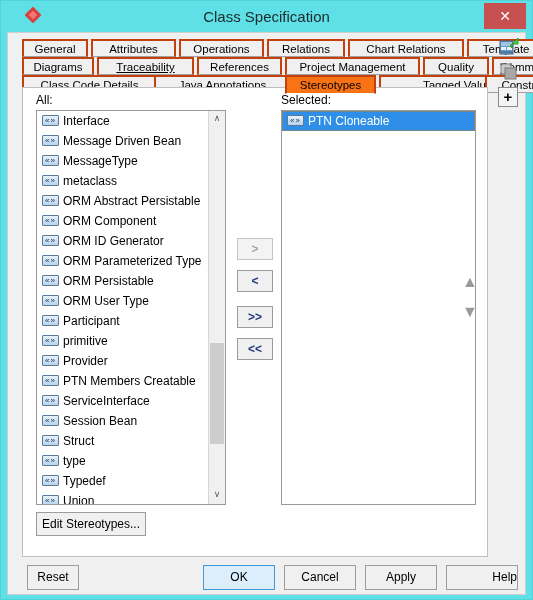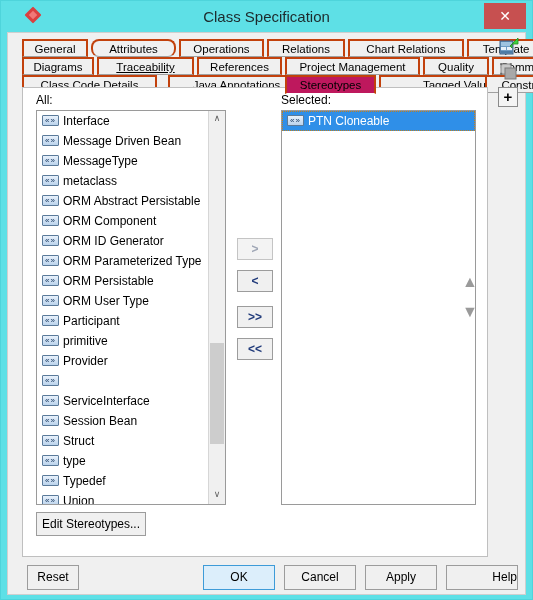--- a/index.html
+++ b/index.html
@@ -90,21 +90,21 @@
     border-bottom: 1px solid #A0A0A0;
     line-height: 16px;
     text-align: center;
     font-size: 11.5px;
     color: #000;
     cursor: default;
     white-space: nowrap;
     font-family: "Liberation Sans", sans-serif;
   }
   .tab.active {
-    background: #be185d;
+    background: #f97316;
     border-bottom: 1px solid #FFFFFF;
     z-index: 5;
     height: 19px;
   }
 
   
   #sidetools { position: absolute; left: 486px; top: 4px; width: 30px; height: 80px; }
   .toolicon {
     position: absolute; left: 4px;
     width: 22px; height: 22px;
@@ -302,37 +302,37 @@
     </div>
     <div id="title-text">Class Specification</div>
     <div id="close-button">✕</div>
   </div>
 
   <div id="client">
 
     <div id="tabstrip">
       <div class="tabrow r1">
           <div class="tab" style="left: 0px; width: 66px;">General</div>
-          <div class="tab" style="left: 69px; width: 85px; border-radius: 8px;">Attributes</div>
+          <div class="tab" style="left: 69px; width: 85px;">Attributes</div>
           <div class="tab" style="left: 157px; width: 85px;">Operations</div>
           <div class="tab" style="left: 245px; width: 78px;">Relations</div>
           <div class="tab" style="left: 326px; width: 116px;">Chart Relations</div>
           <div class="tab" style="left: 445px; width: 141px;">Template Parameters</div>
         </div>
       <div class="tabrow r2">
           <div class="tab" style="left: 0px; width: 72px;">Diagrams</div>
           <div class="tab" style="left: 75px; width: 97px; text-decoration: underline;">Traceability</div>
           <div class="tab" style="left: 175px; width: 85px;">References</div>
           <div class="tab" style="left: 263px; width: 135px;">Project Management</div>
           <div class="tab" style="left: 401px; width: 66px;">Quality</div>
           <div class="tab" style="left: 470px; width: 72px;">Comments</div>
         </div>
       <div class="tabrow r3">
           <div class="tab" style="left: 0px; width: 135px;">Class Code Details</div>
-          <div class="tab" style="left: 146px; width: 137px;">Java Annotations</div>
+          <div class="tab" style="left: 132px; width: 137px;">Java Annotations</div>
           <div class="tab active" style="left: 263px; width: 91px;">Stereotypes</div>
           <div class="tab" style="left: 357px; width: 123px; padding-left: 40px;">Tagged Values</div>
           <div class="tab" style="left: 463px; width: 91px;">Constraints</div>
         </div>
     </div>
 
     <div id="sidetools">
       <div class="toolicon" id="tool-new">
         <svg width="22" height="22" viewBox="0 0 22 22">
           <rect x="2" y="4" width="13" height="13" fill="#6E9CC4" stroke="#3C6389"></rect>
@@ -368,21 +368,21 @@
             <div class="listitem"><span class="st-icon">«»</span><span>metaclass</span></div>
             <div class="listitem"><span class="st-icon">«»</span><span>ORM Abstract Persistable</span></div>
             <div class="listitem"><span class="st-icon">«»</span><span>ORM Component</span></div>
             <div class="listitem"><span class="st-icon">«»</span><span>ORM ID Generator</span></div>
             <div class="listitem"><span class="st-icon">«»</span><span>ORM Parameterized Type</span></div>
             <div class="listitem"><span class="st-icon">«»</span><span>ORM Persistable</span></div>
             <div class="listitem"><span class="st-icon">«»</span><span>ORM User Type</span></div>
             <div class="listitem"><span class="st-icon">«»</span><span>Participant</span></div>
             <div class="listitem"><span class="st-icon">«»</span><span>primitive</span></div>
             <div class="listitem"><span class="st-icon">«»</span><span>Provider</span></div>
-            <div class="listitem"><span class="st-icon">«»</span></div>
+            <div class="listitem"><span class="st-icon">«»</span><span>PTN Members Creatable</span></div>
             <div class="listitem"><span class="st-icon">«»</span><span>ServiceInterface</span></div>
             <div class="listitem"><span class="st-icon">«»</span><span>Session Bean</span></div>
             <div class="listitem"><span class="st-icon">«»</span><span>Struct</span></div>
             <div class="listitem"><span class="st-icon">«»</span><span>type</span></div>
             <div class="listitem"><span class="st-icon">«»</span><span>Typedef</span></div>
             <div class="listitem"><span class="st-icon">«»</span><span>Union</span></div>
           </div>
         <div class="vscroll">
           <div class="sb-btn sb-up">∧</div>
           <div class="sb-thumb" style="height: 101px; top: 232px;"></div>

